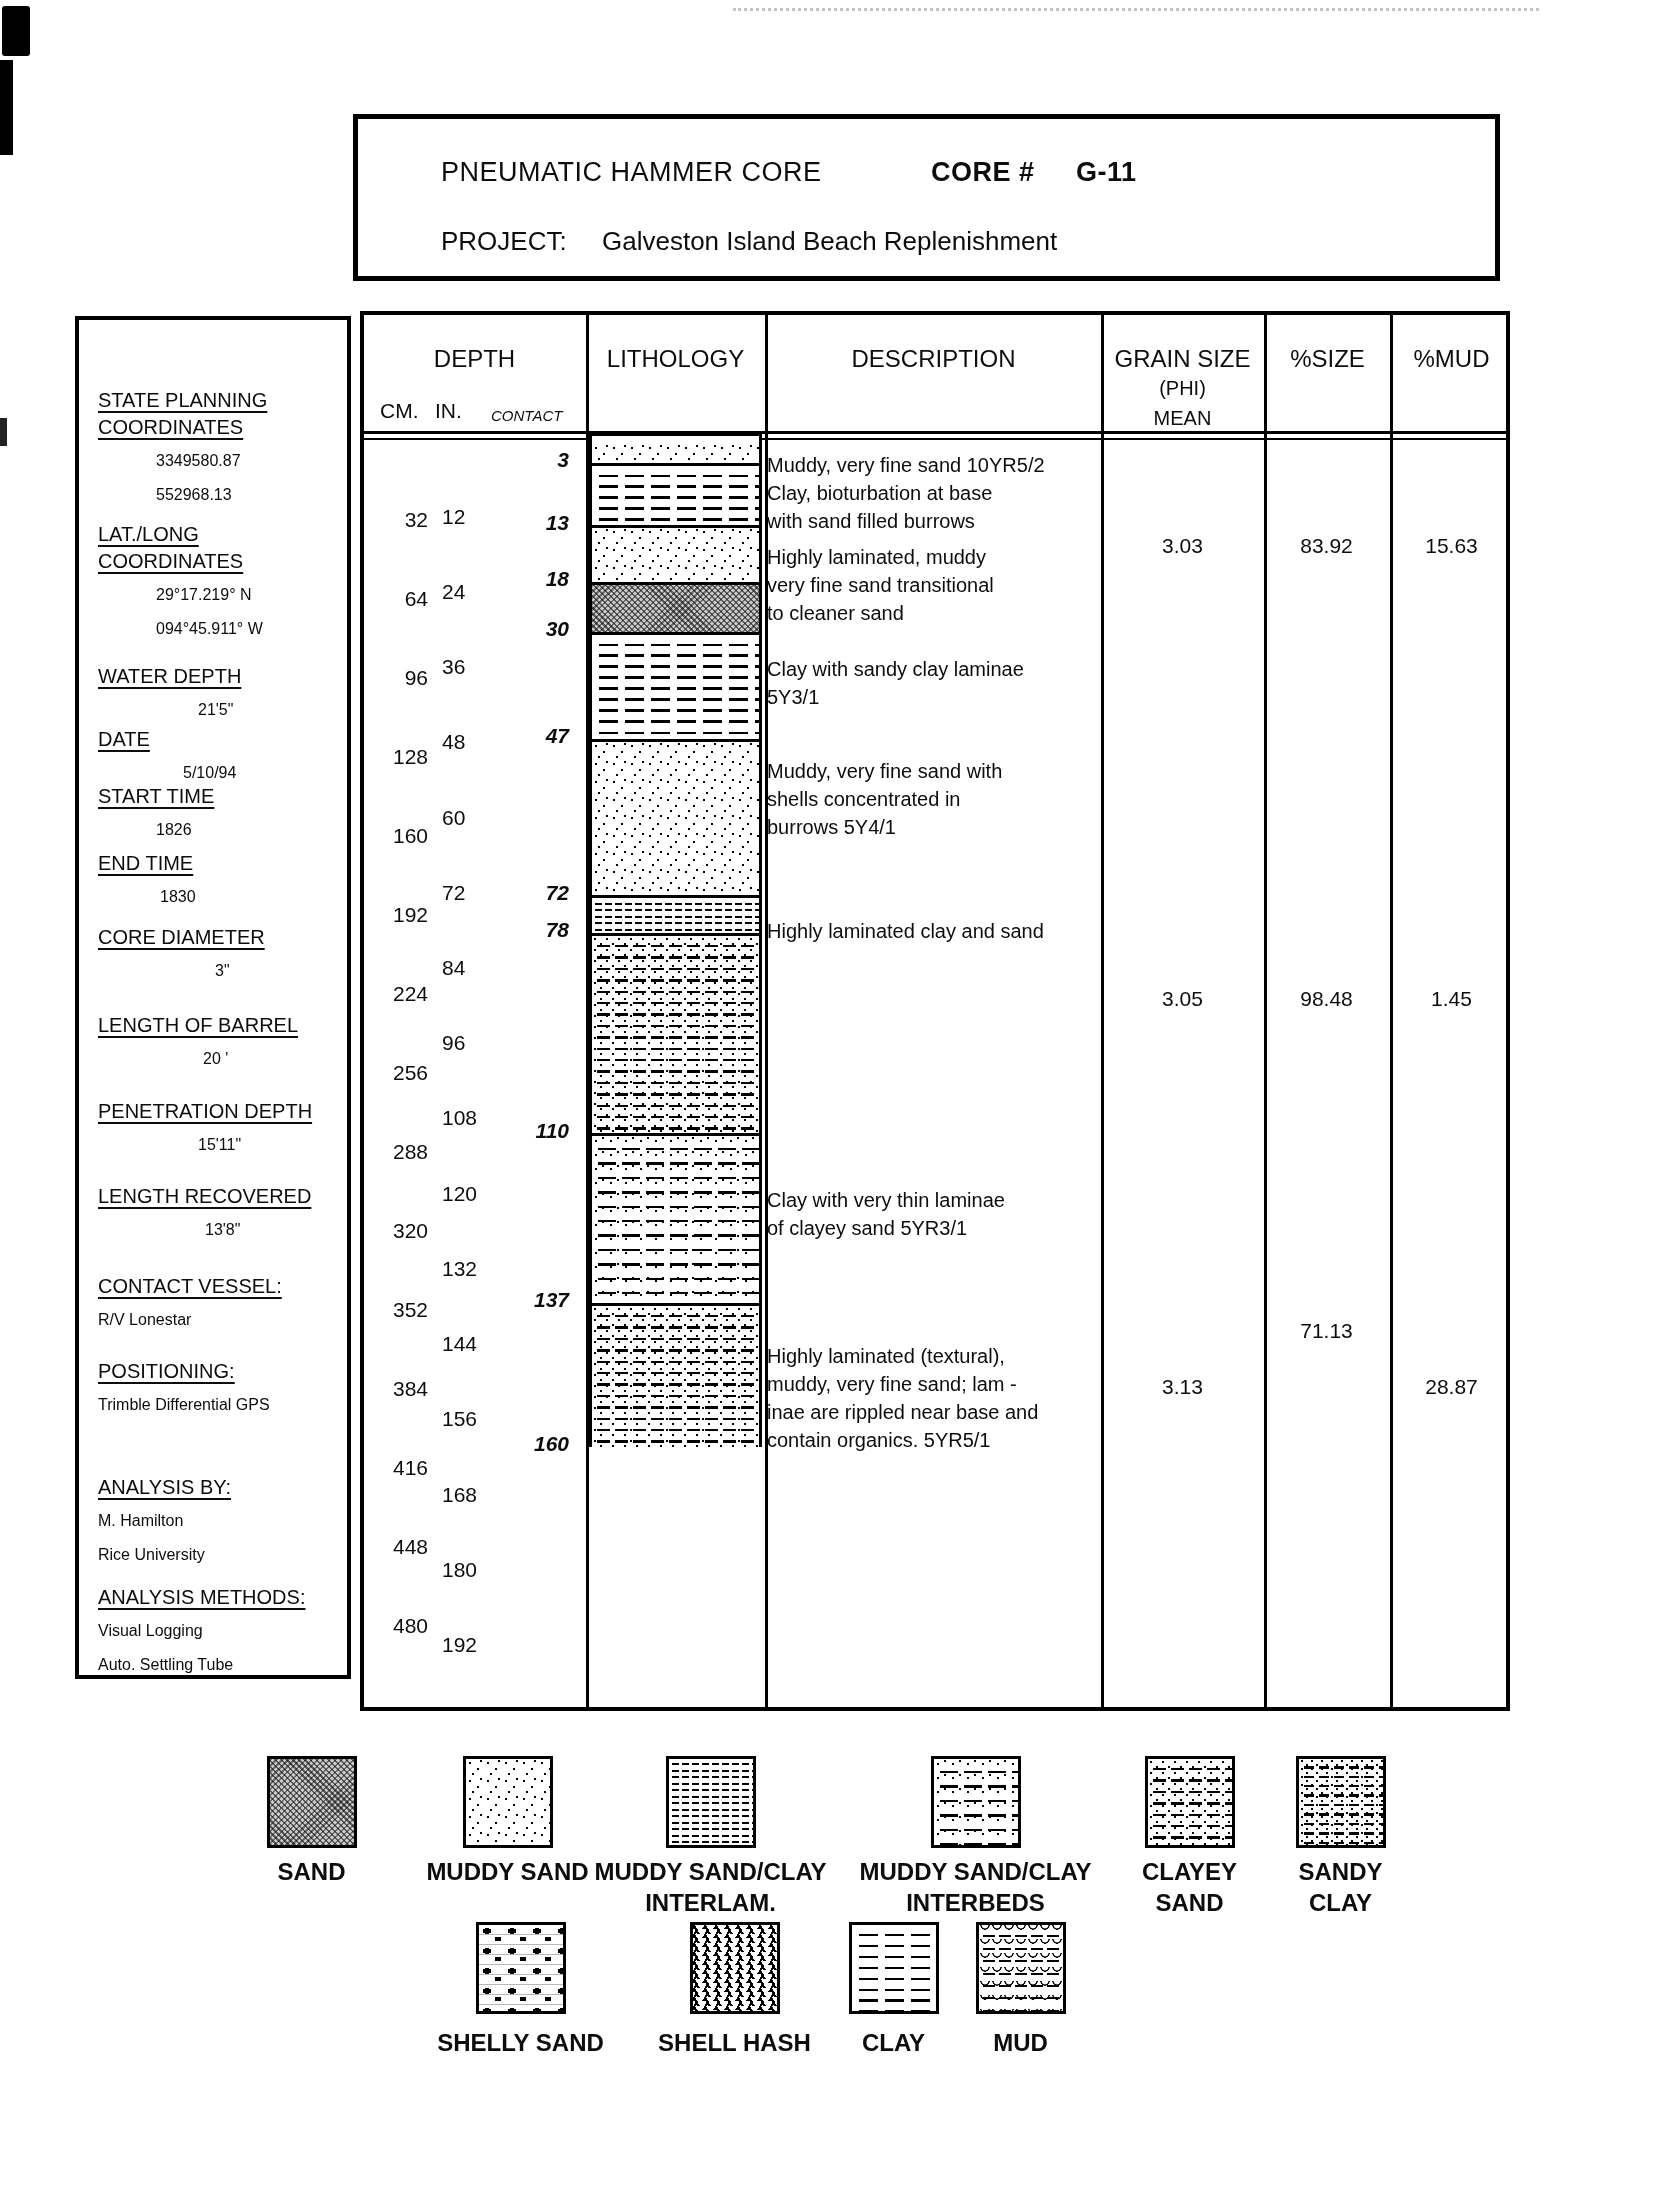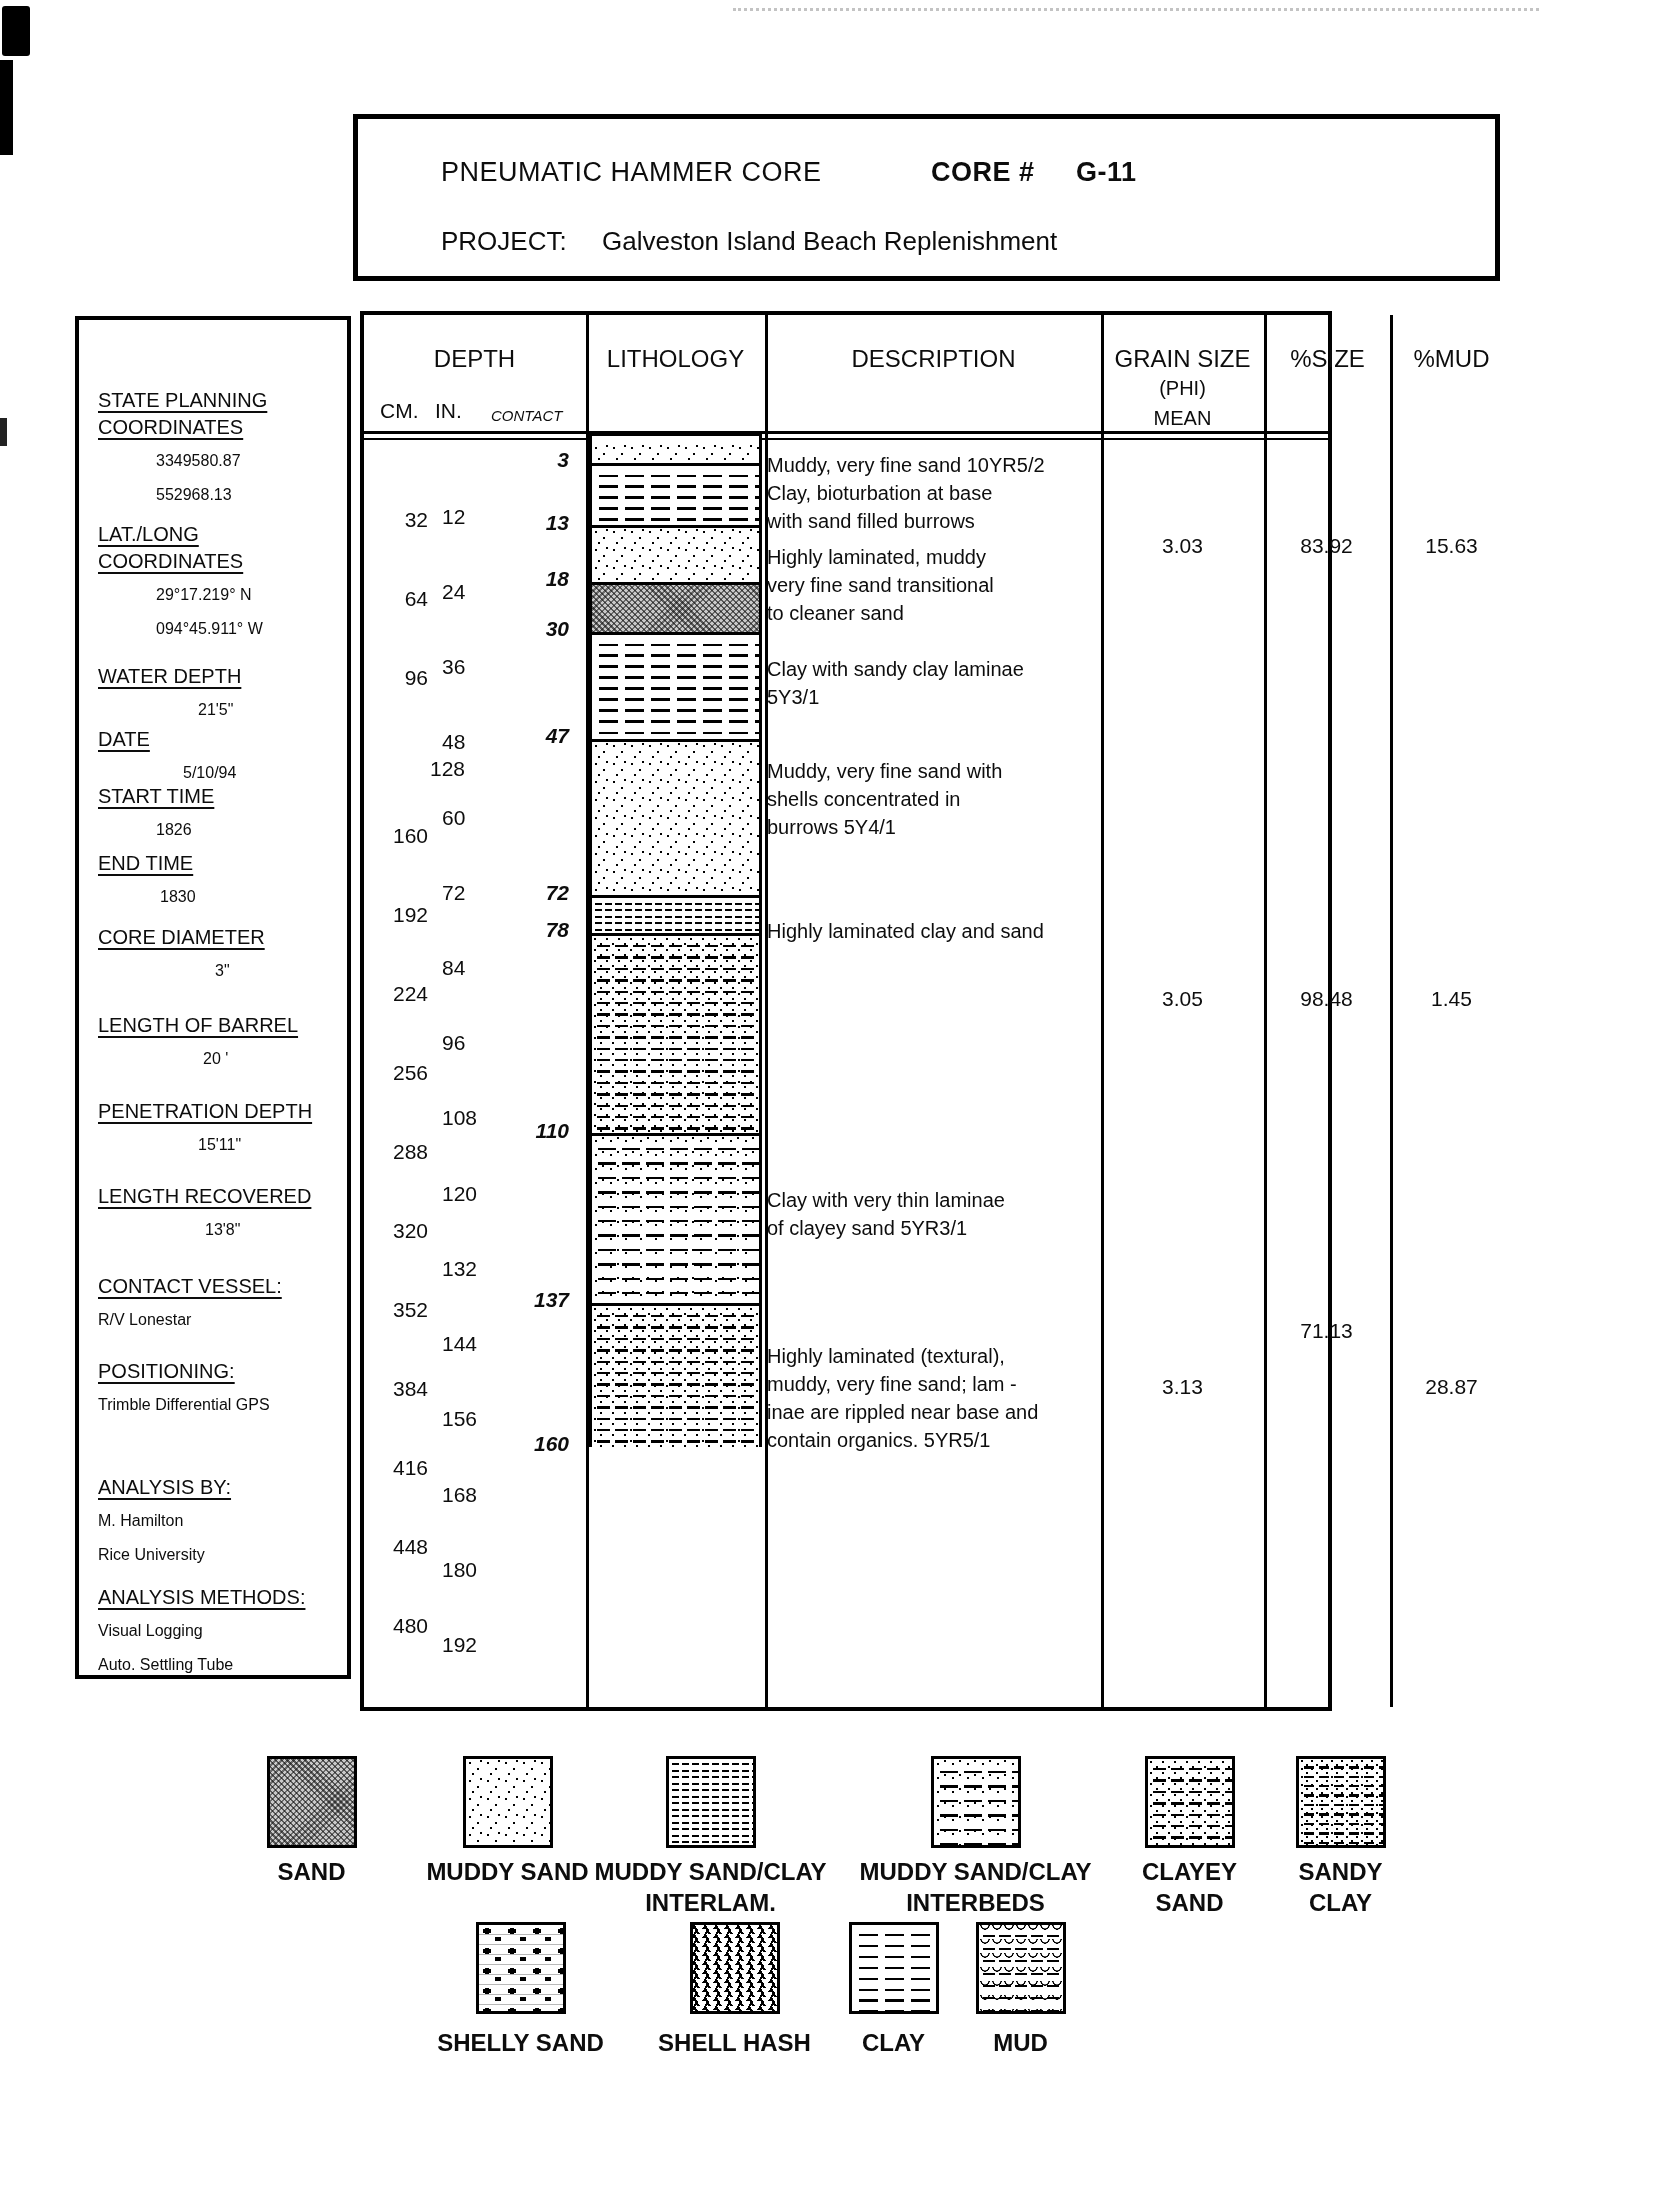--- a/index.html
+++ b/index.html
@@ -25,21 +25,21 @@
 
   
   .sidebar{position:absolute;left:75px;top:316px;width:276px;height:1363px;
            border:4px solid #000;box-sizing:border-box;}
   .sb-sec{position:absolute;left:19px;width:251px;}
   .sb-title{font-size:20px;line-height:27px;white-space:pre-line;text-decoration:underline;
             text-underline-offset:4px;text-decoration-thickness:2px;}
   .sb-val{font-size:16px;line-height:29px;margin-top:5px;white-space:pre;}
 
   
-  .log-table{position:absolute;left:360px;top:311px;width:972px;height:1400px;
+  .log-table{position:absolute;left:360px;top:311px;width:1150px;height:1400px;
              border:4px solid #000;box-sizing:border-box;}
   .vline{position:absolute;top:0;bottom:0;width:3px;background:#000;}
   .hline{position:absolute;left:0;right:0;height:3px;background:#000;}
   .hline2{position:absolute;left:0;right:0;height:2px;background:#000;}
   .th{position:absolute;top:30px;width:199px;text-align:center;font-size:24px;white-space:nowrap;}
   .th2{position:absolute;width:199px;text-align:center;font-size:20px;white-space:nowrap;}
   .sub{position:absolute;top:84px;font-size:21px;white-space:nowrap;}
   .sub-contact{position:absolute;top:92px;font-size:15px;font-style:italic;white-space:nowrap;}
   .num{position:absolute;font-size:21px;}
   .num.cm{left:0;width:64px;text-align:right;}
@@ -217,21 +217,21 @@
     <div class="th" style="left:864px;">%SIZE</div>
     <div class="th" style="left:988px;">%MUD</div>
 
     <div class="sub" style="left:16px;">CM.</div>
     <div class="sub" style="left:71px;">IN.</div>
     <div class="sub-contact" style="left:127px;">CONTACT</div>
 
   <div class="num cm" style="top: 193px;">32</div>
       <div class="num cm" style="top: 272px;">64</div>
       <div class="num cm" style="top: 351px;">96</div>
-      <div class="num cm" style="top: 442px; padding-left: 37px;">128</div>
+      <div class="num cm" style="top: 430px;">128</div>
       <div class="num cm" style="top: 509px;">160</div>
       <div class="num cm" style="top: 588px;">192</div>
       <div class="num cm" style="top: 667px;">224</div>
       <div class="num cm" style="top: 746px;">256</div>
       <div class="num cm" style="top: 825px;">288</div>
       <div class="num cm" style="top: 904px;">320</div>
       <div class="num cm" style="top: 983px;">352</div>
       <div class="num cm" style="top: 1062px;">384</div>
       <div class="num cm" style="top: 1141px;">416</div>
       <div class="num cm" style="top: 1220px;">448</div>

